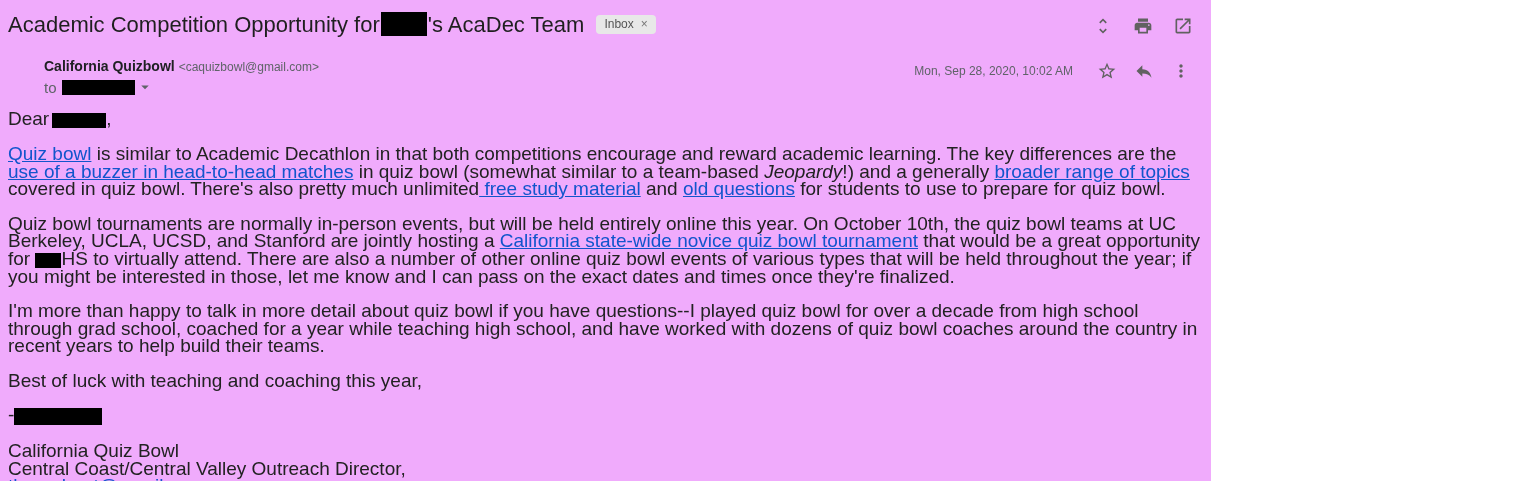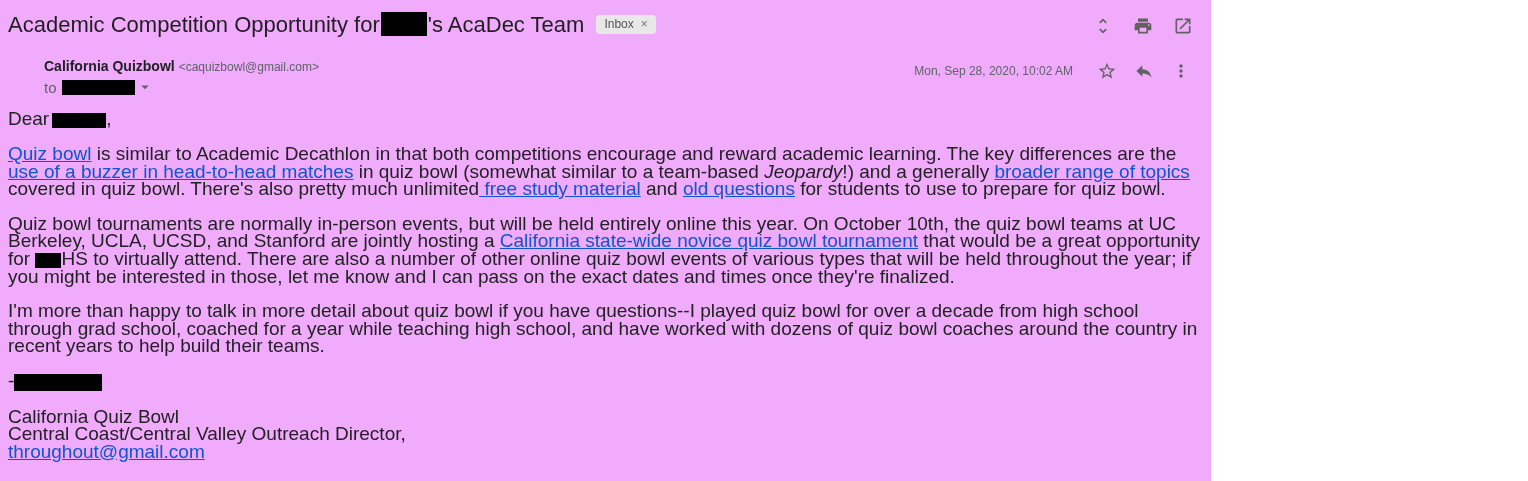--- a/index.html
+++ b/index.html
@@ -121,20 +121,21 @@
   <div class="body">
     <p><span>Dear</span><span class="redact greet-redact"></span><span>,</span></p>
 
 
     <p><a>Quiz bowl</a><span> is similar to Academic Decathlon in that both competitions encourage and reward academic learning. The key differences are the </span><a>use of a buzzer in head-to-head matches</a><span> in quiz bowl (somewhat similar to a team-based </span><i>Jeopardy</i><span>!) and a generally </span><a>broader range of topics</a><span> covered in quiz bowl. There's also pretty much unlimited</span><a> free study material</a><span> and </span><a>old questions</a><span> for students to use to prepare for quiz bowl.</span></p>
 
     <p><span>Quiz bowl tournaments are normally in-person events, but will be held entirely online this year. On October 10th, the quiz bowl teams at UC Berkeley, UCLA, UCSD, and Stanford are jointly hosting a </span><a>California state-wide novice quiz bowl tournament</a><span> that would be a great opportunity for </span><span class="redact hs-redact"></span><span>HS to virtually attend. There are also a number of other online quiz bowl events of various types that will be held throughout the year; if you might be interested in those, let me know and I can pass on the exact dates and times once they're finalized.</span></p>
 
     <p>I'm more than happy to talk in more detail about quiz bowl if you have questions--I played quiz bowl for over a decade from high school through grad school, coached for a year while teaching high school, and have worked with dozens of quiz bowl coaches around the country in recent years to help build their teams.</p>
 
+    <p>Best of luck with teaching and coaching this year,</p>
 
     <p><span>-</span><span class="redact sig-redact"></span></p>
 
     <div class="sig-block">
       <div>California Quiz Bowl</div>
       <div>Central Coast/Central Valley Outreach Director,</div>
       <div><a>throughout@gmail.com</a></div>
     </div>
   </div>
 

